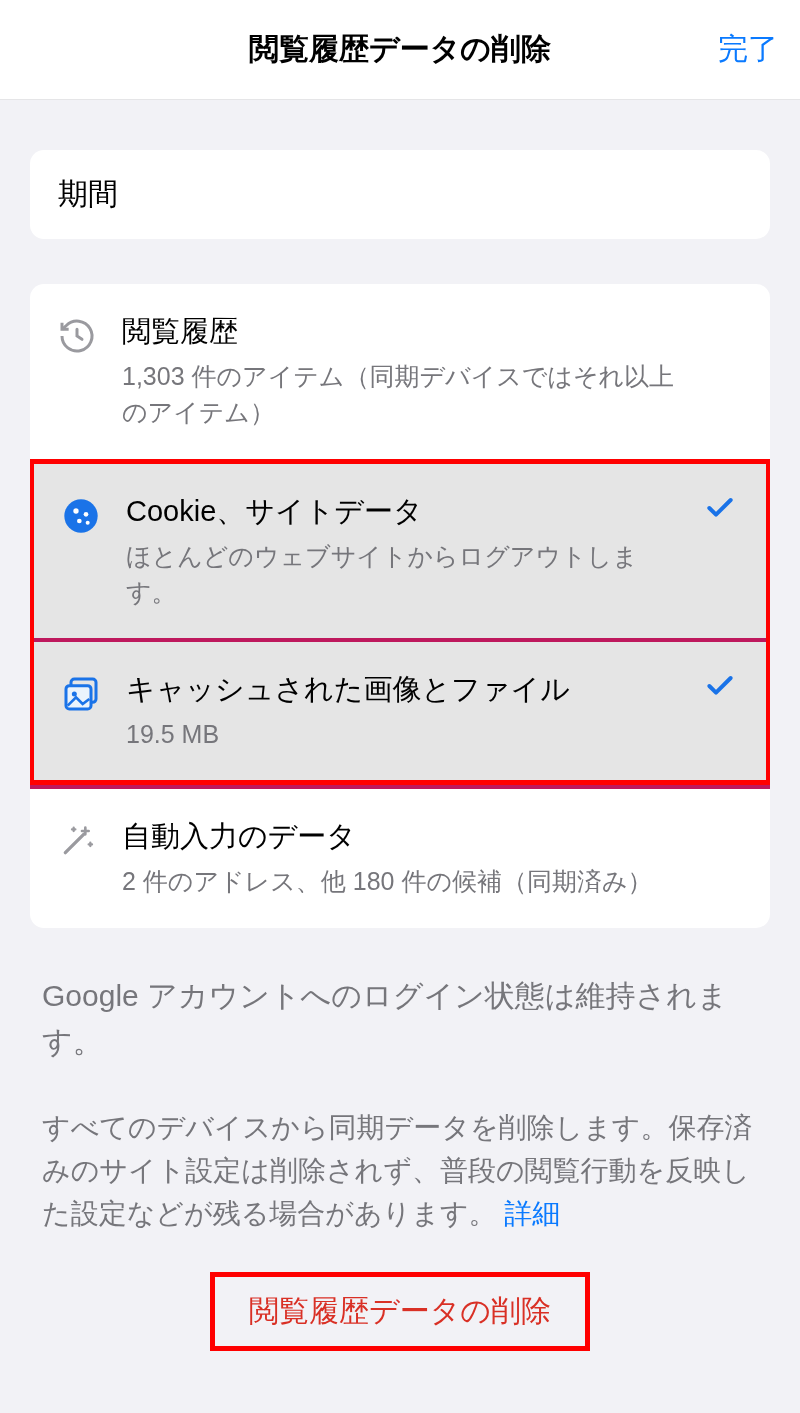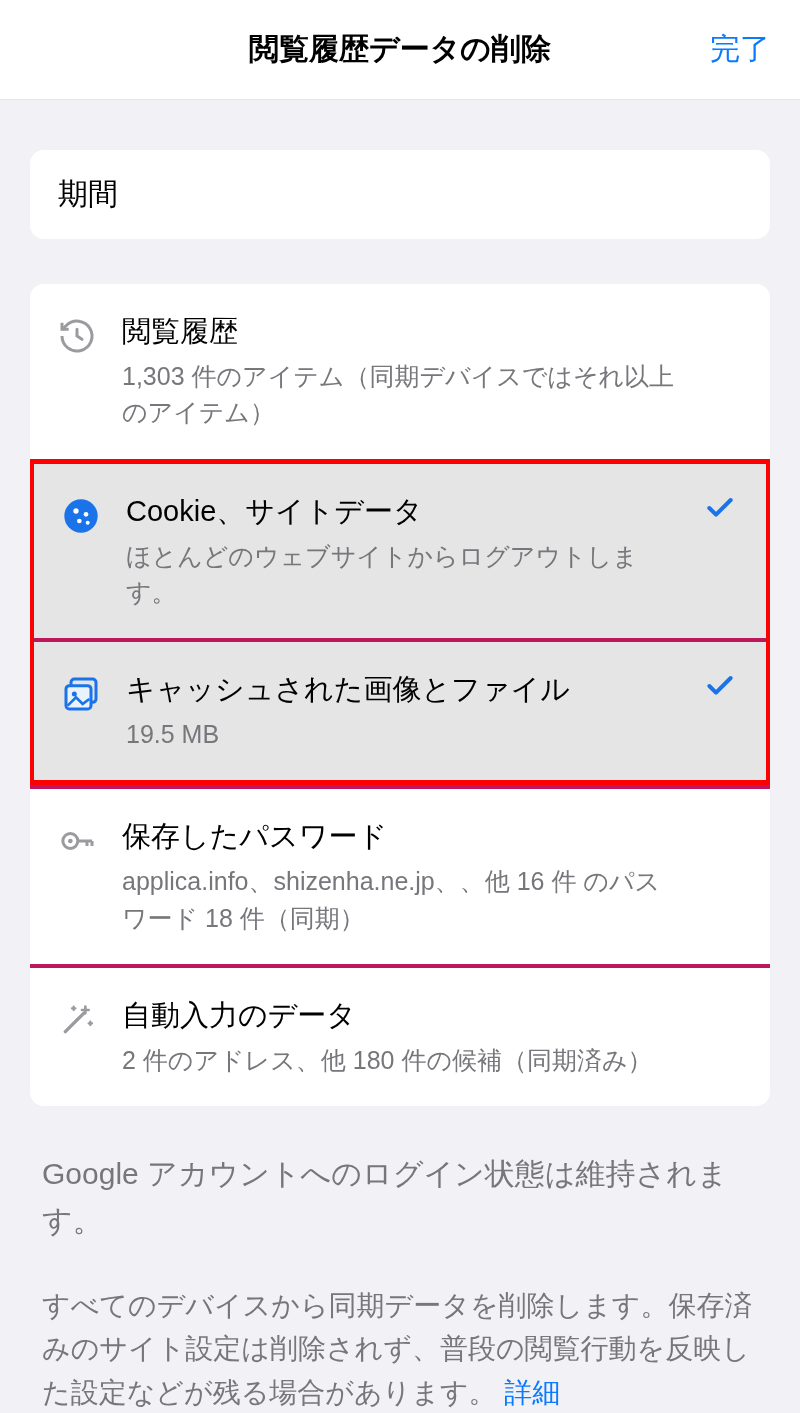--- a/index.html
+++ b/index.html
@@ -19,21 +19,21 @@
       justify-content: center;
       border-bottom: 1px solid #e5e5e7;
       position: relative;
     }
     .header-title {
       font-size: 30px;
       font-weight: 600;
     }
     .done-btn {
       position: absolute;
-      right: 30px;
+      right: 22px;
       font-size: 30px;
       color: #0a7aff;
       font-weight: 500;
       background: none;
       border: none;
     }
     .content { padding: 50px 30px 0 30px; }
     .card {
       background: #fff;
       border-radius: 14px;
@@ -199,36 +199,20 @@
         <div class="check-col">
           <span class="check-icon">
             <svg viewBox="0 0 24 24">
                 <path d="M4 12 L9 17 L20 6" stroke="#1a73e8" stroke-width="3" fill="none" stroke-linecap="round" stroke-linejoin="round"></path>
               </svg>
           </span>
         </div>
       </div>
     </div>
 
-    <div class="list-item">
-      <div class="icon-col">
-        <span>
-          <svg width="40" height="40" viewBox="0 0 24 24" fill="none">
-            <circle cx="8" cy="12" r="4.5" stroke="#9a9a9f" stroke-width="1.8"></circle>
-            <circle cx="8" cy="12" r="1.4" fill="#9a9a9f"></circle>
-            <path d="M12.5 12 H21 M18 12 V15 M21 12 V15" stroke="#9a9a9f" stroke-width="1.8"></path>
-          </svg>
-        </span>
-      </div>
-      <div class="text-col">
-        <div class="item-title">保存したパスワード</div>
-        <div class="item-sub">applica.info、shizenha.ne.jp、、他 16 件 のパスワード 18 件（同期）</div>
-      </div>
-      <div class="check-col"></div>
-    </div>
 
     <div class="list-item">
       <div class="icon-col">
         <span>
           <svg width="40" height="40" viewBox="0 0 24 24" fill="none">
             <path d="M5 19 L16 8" stroke="#9a9a9f" stroke-width="2" stroke-linecap="round"></path>
             <path d="M17 4 L17 8 M15 6 L19 6" stroke="#9a9a9f" stroke-width="1.6" stroke-linecap="round"></path>
             <path d="M10 4 L10 6 M9 5 L11 5" stroke="#9a9a9f" stroke-width="1.4" stroke-linecap="round"></path>
             <path d="M20 13 L20 15 M19 14 L21 14" stroke="#9a9a9f" stroke-width="1.4" stroke-linecap="round"></path>
           </svg>

